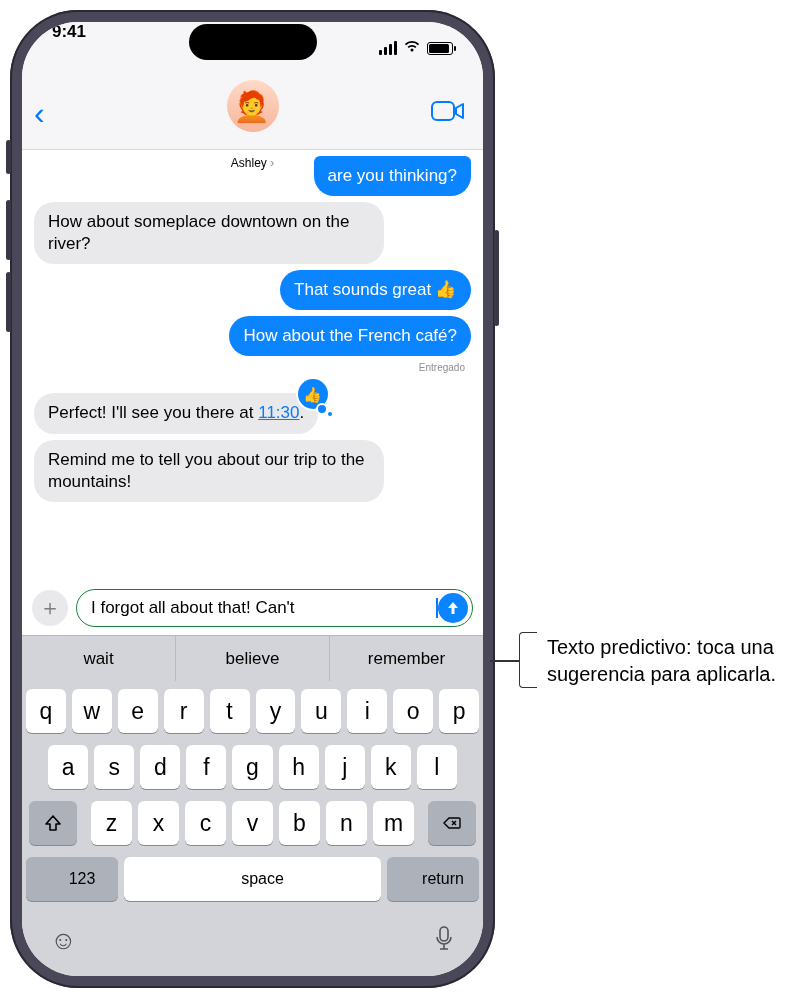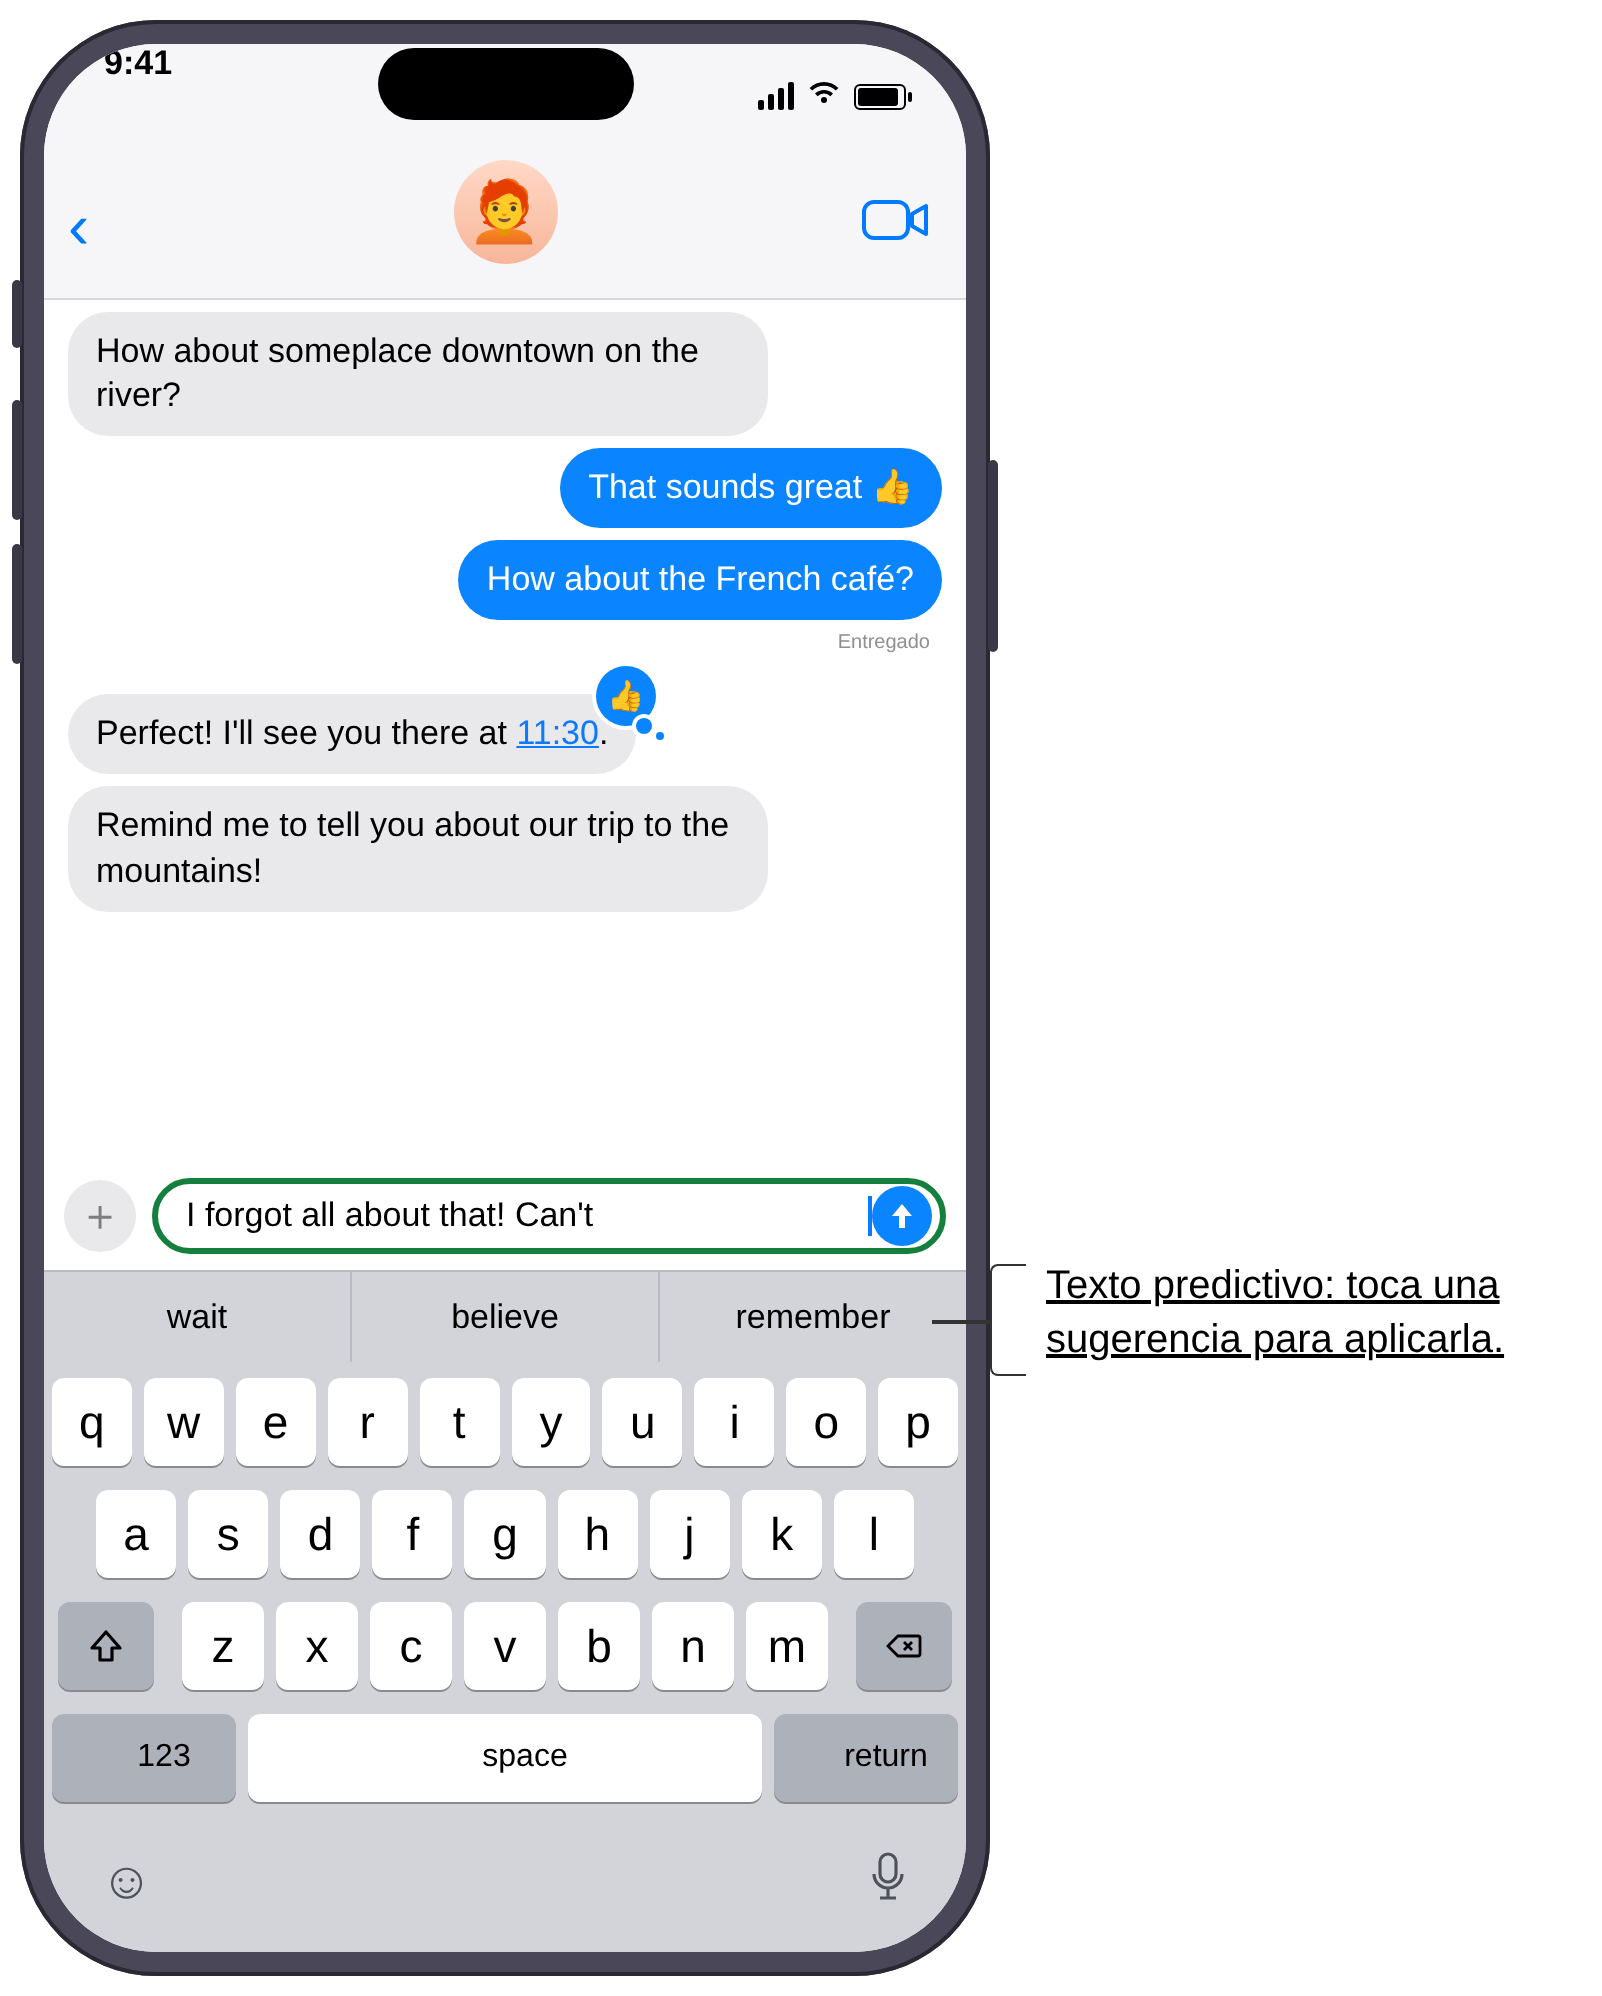--- a/index.html
+++ b/index.html
@@ -112,21 +112,21 @@
     box-shadow:0 0 0 2px #fff;
   }
   .reaction::after{content:"";position:absolute;bottom:-4px;right:2px;width:8px;height:8px;border-radius:50%;background:#0a84ff;box-shadow:0 0 0 2px #fff, 8px 5px 0 -2px #0a84ff, 8px 5px 0 0 #fff;}
   .row.reacted{ margin-top:16px;}
 
   .composer {
     display:flex; align-items:center; gap:8px;
     padding:6px 10px 8px; background:#fff;
   }
   .add-btn { width:36px;height:36px;border-radius:50%;background:#e9e9eb;display:flex;align-items:center;justify-content:center;color:#7c7c82;font-size:22px;}
-  .input-wrap{ flex:1; border:3px solid #15803d; border-radius:20px; height:38px; display:flex; align-items:center; padding:0 4px 0 14px; font-size:17px;}
+  .input-wrap{ flex:1; border:1px solid #15803d; border-radius:20px; height:38px; display:flex; align-items:center; padding:0 4px 0 14px; font-size:17px;}
   .input-text{ flex:1; }
   .caret{ display:inline-block; width:2px; height:20px; background:#0a7aff; vertical-align:middle; animation:blink 1s step-end infinite;}
   @keyframes blink{50%{opacity:0}}
   .send-btn{ width:30px;height:30px;border-radius:50%;background:#0a84ff;display:flex;align-items:center;justify-content:center;}
   .send-btn svg{width:16px;height:16px}
 
   .predict {
     display:flex; height:46px; background:#d2d4da;
     border-top:1px solid #b9bbc2;
   }
@@ -151,23 +151,23 @@
   .krow.r3 .key.fn:last-child{ margin-left:8px;}
   .krow.r4{ gap:6px;}
   .krow.r4 .key{ max-width:none;padding-left:20px;}
   .key.k123{ flex:0 0 92px; background:#adb1ba; font-size:16px;}
   .key.space{ flex:1; font-size:16px;}
   .key.return{ flex:0 0 92px; background:#adb1ba; font-size:16px;}
   .kbottom{ display:flex; justify-content:space-between; padding:12px 24px 0; color:#50525a;}
   .kbottom span{ font-size:26px;}
 
   .callout {
-    margin-left: 0;
+    margin-left: 24px;
     margin-top: 620px;
-    display:flex; align-items:flex-start;text-decoration:underline;
+    display:flex; align-items:flex-end;
   }
   .bracket{
     width:18px; height:56px;
     border-left:1.5px solid #333;
     border-top:1.5px solid #333;
     border-bottom:1.5px solid #333;
     border-radius:4px 0 0 4px;
     margin-right:10px;
     position:relative;
     margin-top:2px;
@@ -217,20 +217,23 @@
       </div>
       <span class="nav-video">
         <svg viewBox="0 0 34 22">
               <rect x="1" y="2" width="22" height="18" rx="5" fill="none" stroke="#007aff" stroke-width="2"></rect>
               <path d="M25 8l7-4v14l-7-4z" fill="none" stroke="#007aff" stroke-width="2" stroke-linejoin="round"></path>
             </svg>
       </span>
     </div>
 
     <div class="thread">
+      <div class="row sent">
+        <div class="bubble" style="border-top-left-radius:6px;border-top-right-radius:6px;">are you thinking?</div>
+      </div>
       <div class="row recv">
         <div class="bubble">How about someplace downtown on the river?</div>
       </div>
       <div class="row sent">
         <div class="bubble">That sounds great 👍</div>
       </div>
       <div class="row sent">
         <div class="bubble">How about the French café?</div>
       </div>
       <div class="delivered">Entregado</div>

